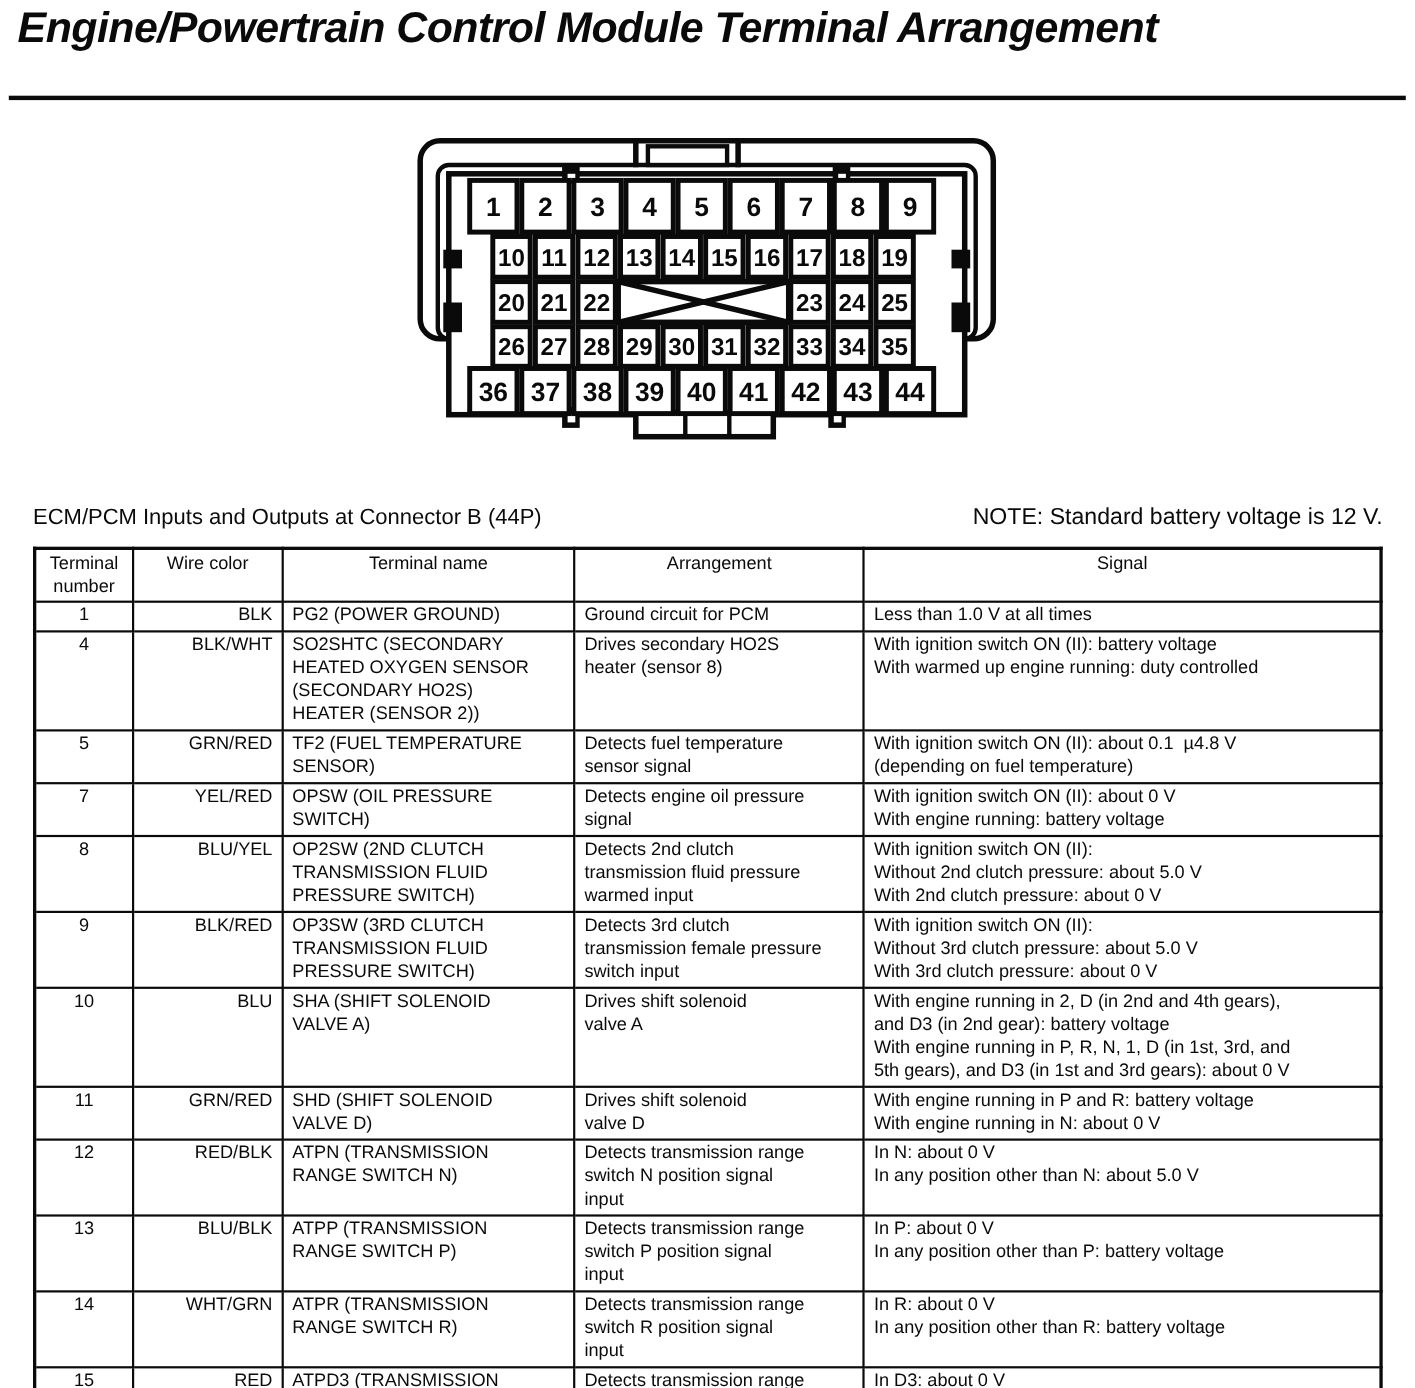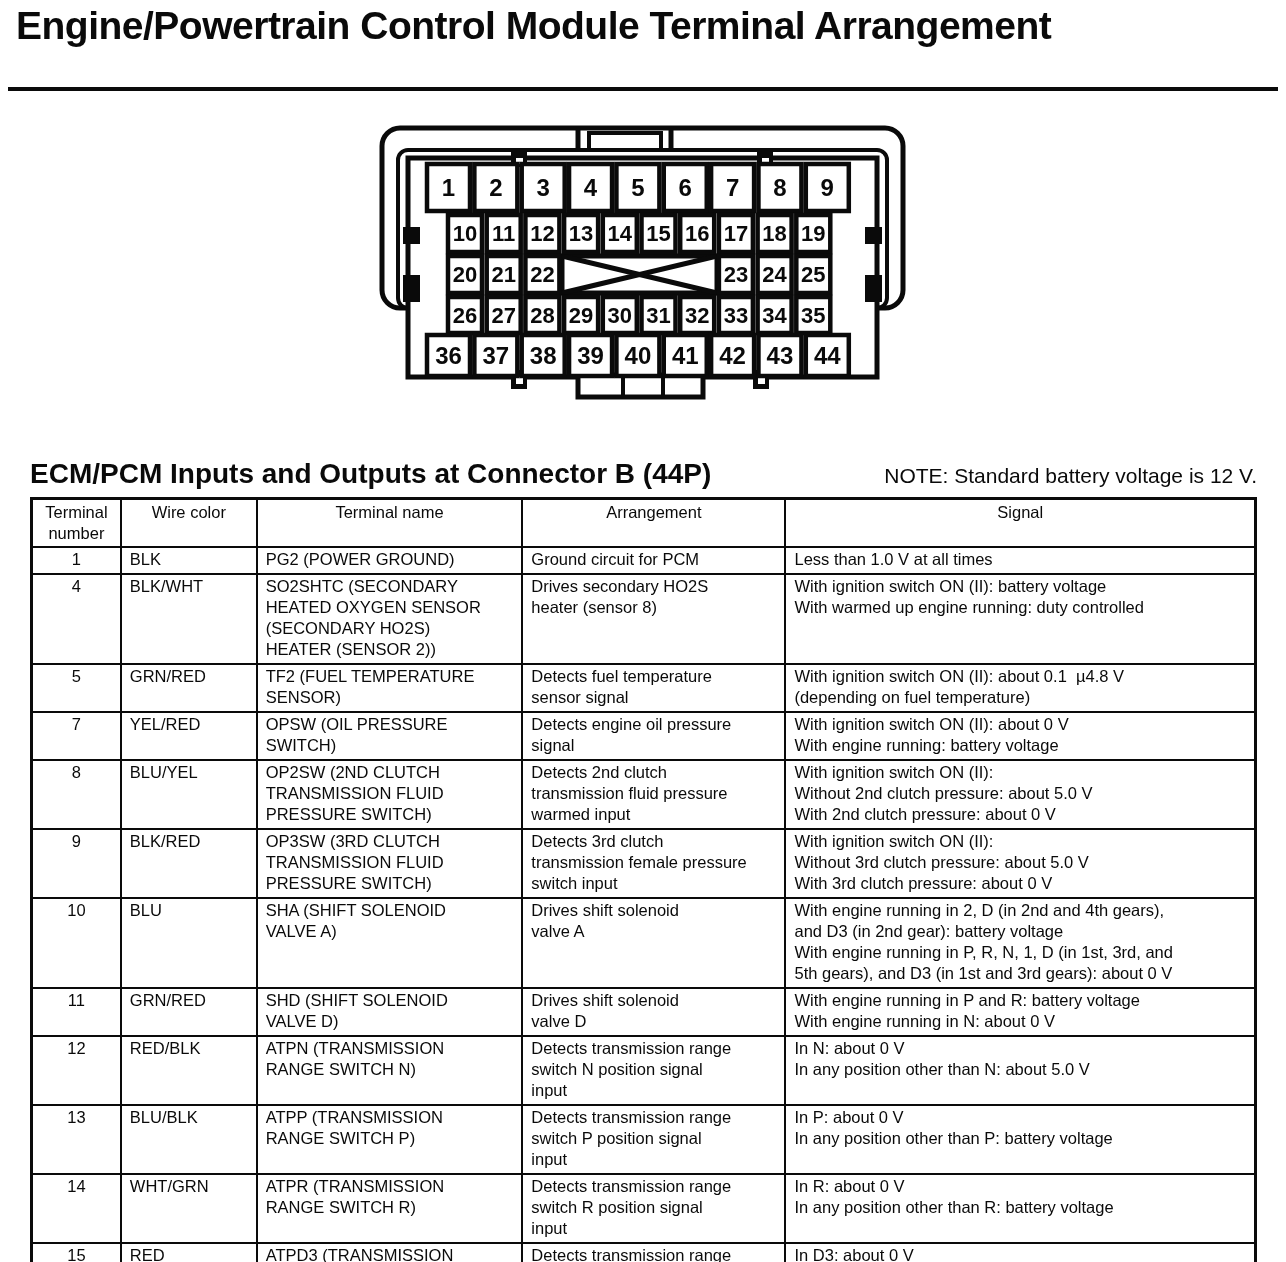--- a/index.html
+++ b/index.html
@@ -1,43 +1,43 @@
 <!DOCTYPE html>
 <html><head>
 <meta charset="utf-8">
 <style>
   html,body{margin:0;padding:0;background:#fff;}
   body{font-family:"Liberation Sans","DejaVu Sans",sans-serif;color:#0a0a0a;}
   #page{position:relative;width:1286px;height:1262px;background:#fff;overflow:hidden;}
 
   .page-title{position:absolute;left:16px;top:4px;width:1254px;
-    font-size:39px;font-weight:bold;letter-spacing:-0.5px;white-space:nowrap;}
+    font-size:39px;font-weight:bold;letter-spacing:-0.5px;white-space:nowrap;font-style:italic;}
   .title-rule{position:absolute;left:8px;top:87px;width:1270px;height:4px;background:#0a0a0a;}
 
   .connector-svg{position:absolute;left:375px;top:118px;}
 
   .connector-caption{position:absolute;left:375px;top:418px;width:540px;
     text-align:center;font-size:19px;}
 
   .section-row{position:absolute;left:30px;top:458px;width:1227px;display:flex;
     justify-content:space-between;align-items:baseline;}
-  .section-heading{font-size:28px;font-weight:bold;}
+  .section-heading{font-size:20px;font-weight:normal;}
   .battery-note{font-size:21px;}
 
   table.term-table{position:absolute;left:30px;top:497px;width:1227px;
     border-collapse:collapse;table-layout:fixed;
     border:3px solid #0a0a0a;}
   table.term-table th, table.term-table td{
     border:2px solid #0a0a0a;
     font-size:16.5px;line-height:21px;
     padding:1px 8px 3px 8px;vertical-align:top;
     white-space:pre-line;overflow:hidden;}
   table.term-table th{font-weight:normal;text-align:center;padding:2px 4px;}
   table.term-table td.c-term{text-align:center;padding-left:2px;padding-right:2px;}
-  table.term-table td.c-wire{text-align:left;}
+  table.term-table td.c-wire{text-align:right;}
 </style>
 </head>
 <body>
 
 <div id="page">
 
   <div class="page-title">Engine/Powertrain Control Module Terminal Arrangement</div>
   <div class="title-rule"></div>
 
   <svg class="connector-svg" width="540" height="300" viewBox="0 0 540 300">

